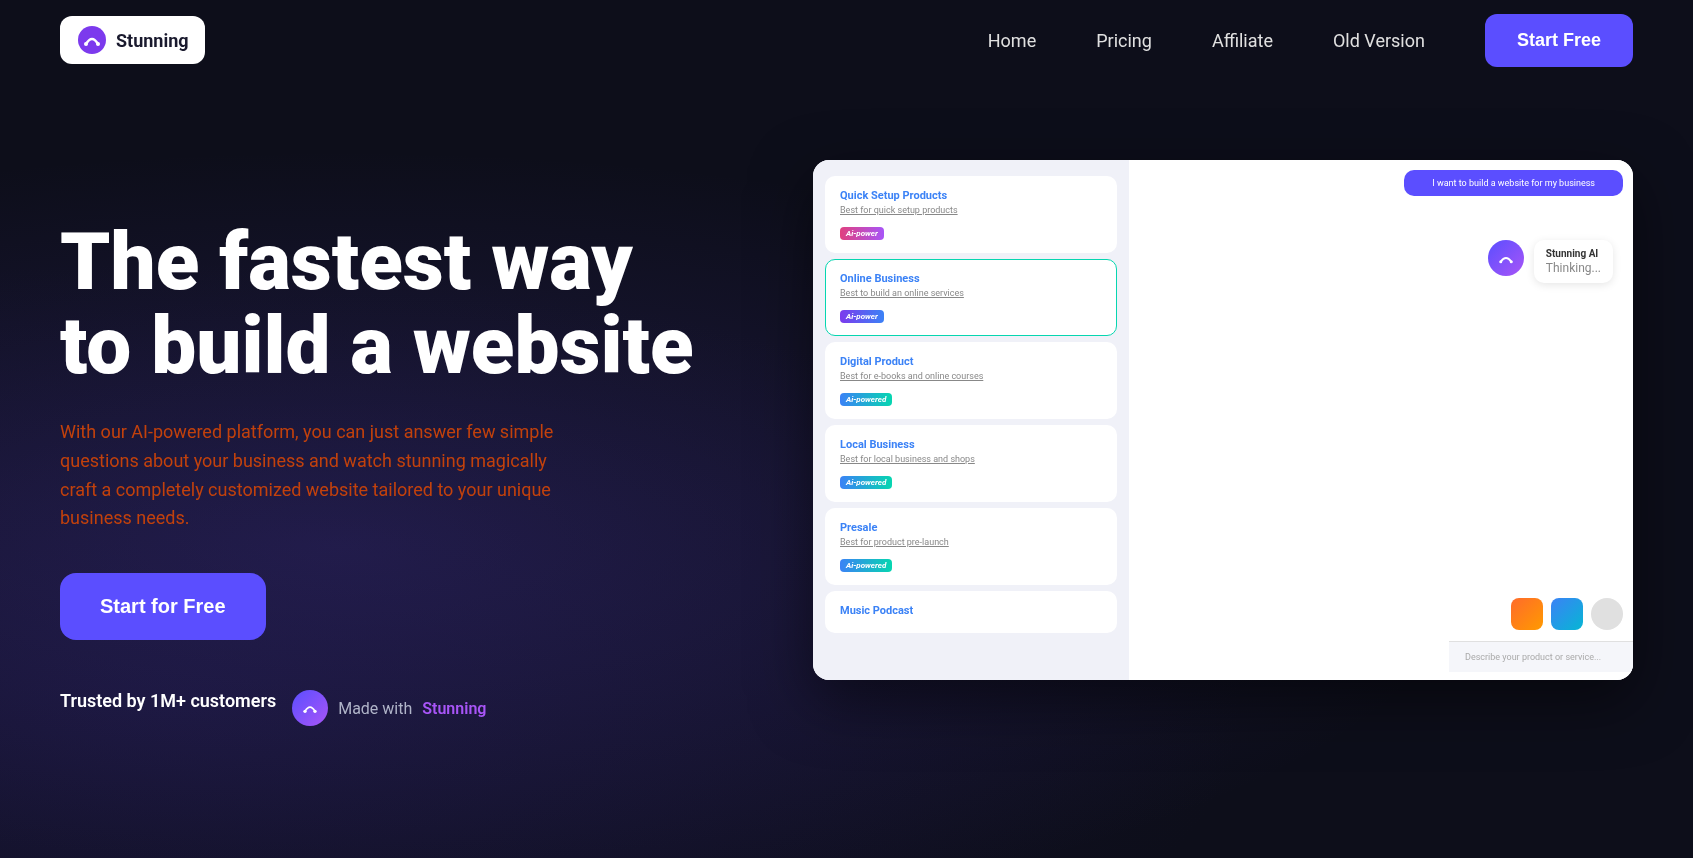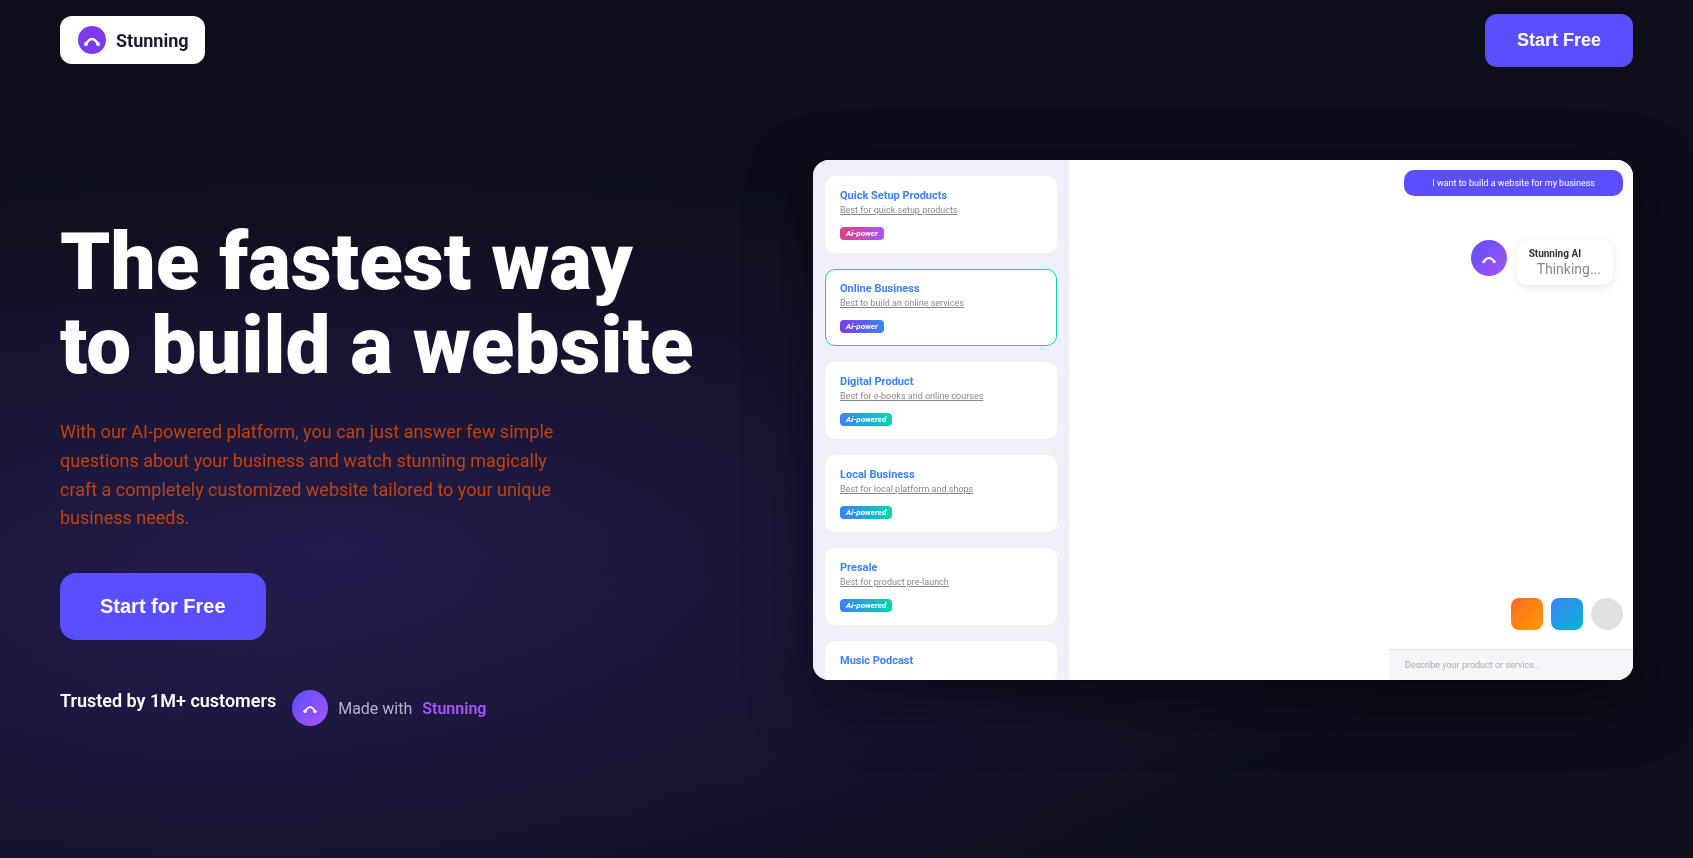--- a/index.html
+++ b/index.html
@@ -176,26 +176,26 @@
       background: #f5f6fa;
       border-radius: 16px;
       overflow: hidden;
       display: flex;
       box-shadow: 0 20px 60px rgba(0,0,0,0.5);
       position: relative;
     }
 
     
     .mockup-sidebar {
-      width: 256px;
+      width: 316px;
       background: #f0f1f8;
       padding: 16px 12px;
       display: flex;
       flex-direction: column;
-      gap: 16px;
+      gap: 6px;
       overflow: hidden;
     }
 
     .mockup-sidebar-item {
       background: #fff;
       border-radius: 10px;
       padding: 12px 14px;
       border: 1.5px solid transparent;
     }
 
@@ -270,42 +270,41 @@
     }
 
     .ai-name {
       font-size: 10px;
       font-weight: 700;
       color: #333;
       margin-bottom: 2px;
     }
 
     .ai-thinking {
-      font-size: 14px;
+      font-size: 12px;
       color: #888;
-      margin-left: 8px;
     }
 
     
     .user-bubble {
       position: absolute;
       top: 10px;
       right: 10px;
       background: #5b4eff;
       color: #fff;
       border-radius: 10px;
       padding: 8px 28px;
       font-size: 9px;
       max-width: 220px;
     }
 
     
     .mockup-input-area {
       position: absolute;
-      bottom: 0;
+      bottom: 8px;
       left: 320px;
       right: 0;
       background: #f5f6fa;
       padding: 10px 16px;
       font-size: 9px;
       color: #aaa;
       border-top: 1px solid #e0e0e0;
     }
 
     
@@ -345,20 +344,26 @@
   <div class="logo-container">
     <svg class="logo-icon" viewBox="0 0 32 32" fill="none">
       <circle cx="16" cy="16" r="14" fill="#7c3aed"></circle>
       <path d="M10 20 Q16 10 22 20" stroke="#fff" stroke-width="2.5" fill="none" stroke-linecap="round"></path>
       <circle cx="10" cy="20" r="2" fill="#fff"></circle>
       <circle cx="22" cy="20" r="2" fill="#fff"></circle>
     </svg>
     <span class="logo-text">Stunning</span>
   </div>
 
+  <div class="nav-links">
+    <a class="nav-link">Home</a>
+    <a class="nav-link">Pricing</a>
+    <a class="nav-link">Affiliate</a>
+    <a class="nav-link">Old Version</a>
+  </div>
 
   <button class="start-free-btn">Start Free</button>
 </nav>
 
 <section class="hero">
   <div class="hero-left">
     <h1 class="hero-title">
       <span>The fastest way</span><br>
       <span>to build a website</span>
     </h1>
@@ -401,21 +406,21 @@
         </div>
 
         <div class="mockup-sidebar-item">
           <div class="mockup-item-title">Digital Product</div>
           <div class="mockup-item-desc">Best for e-books and online courses</div>
           <span class="mockup-badge badge-blue">Ai-powered</span>
         </div>
 
         <div class="mockup-sidebar-item">
           <div class="mockup-item-title">Local Business</div>
-          <div class="mockup-item-desc">Best for local platform and shops</div>
+          <div class="mockup-item-desc">Best for local business and shops</div>
           <span class="mockup-badge badge-blue">Ai-powered</span>
         </div>
 
         <div class="mockup-sidebar-item">
           <div class="mockup-item-title">Presale</div>
           <div class="mockup-item-desc">Best for product pre-launch</div>
           <span class="mockup-badge badge-blue">Ai-powered</span>
         </div>
 
         <div class="mockup-sidebar-item">

